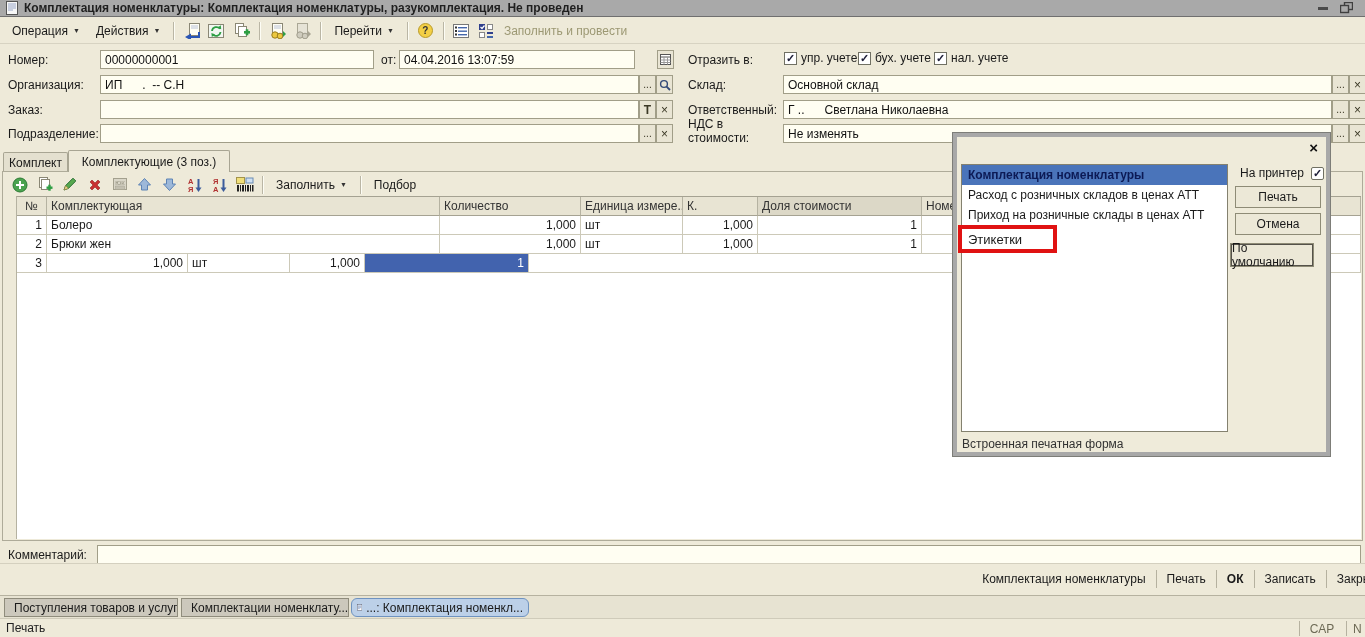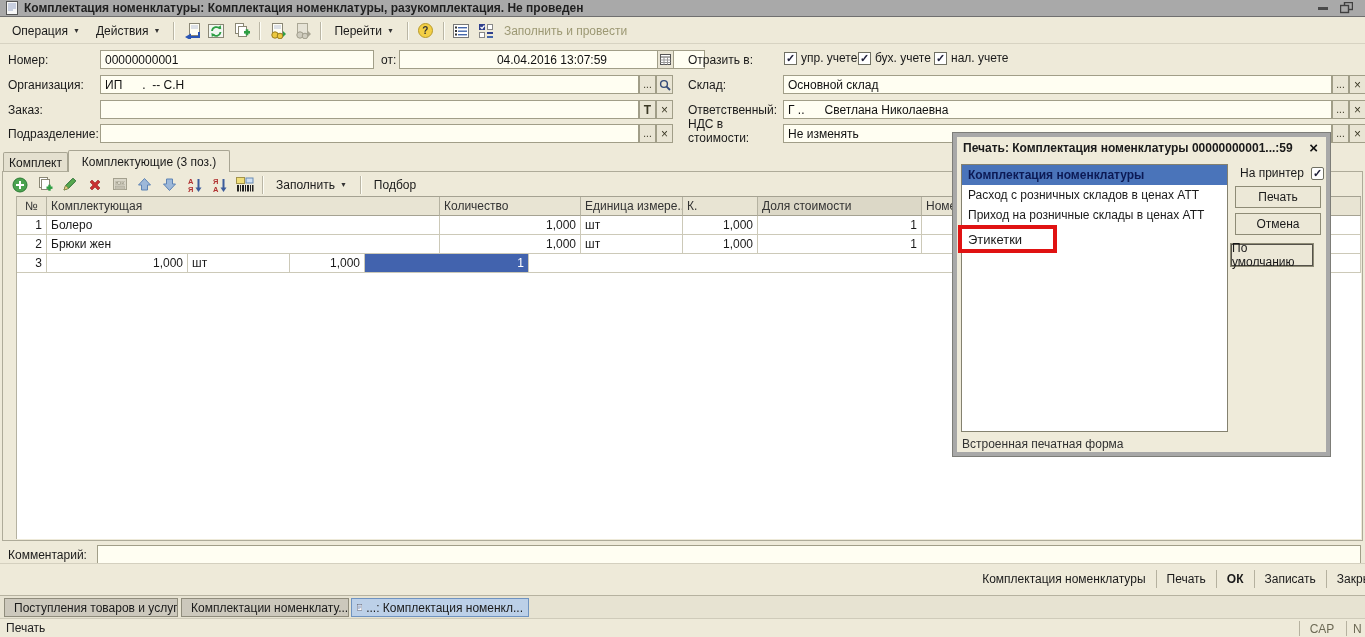--- a/index.html
+++ b/index.html
@@ -256,21 +256,21 @@
         <rect x="9" y="9" width="6" height="2" fill="#30408c"></rect>
         <rect x="9" y="13" width="6" height="2" fill="#4466aa"></rect>
       </svg>
   </div>
   <span class="disabled-text">Заполнить и провести</span>
 </div>
 
 <span class="lbl" style="left:8px; top:53px;">Номер:</span>
 <input class="inp" style="left: 100px; top: 50px; width: 274px;" value="00000000001">
 <span class="lbl" style="left:381px; top:53px;">от:</span>
-<input class="inp" style="left: 399px; top: 50px; width: 306px; text-align: center;" value="04.04.2016 13:07:59">
+<input class="inp" style="left: 399px; top: 50px; width: 236px;" value="04.04.2016 13:07:59">
 <div class="sqbtn" style="left:657px; top:50px;">
   <svg width="11" height="11" viewBox="0 0 11 11">
       <rect x="0.5" y="0.5" width="10" height="10" fill="#fff" stroke="#555"></rect>
       <line x1="0.5" y1="3" x2="10.5" y2="3" stroke="#555"></line>
       <line x1="4" y1="3" x2="4" y2="10.5" stroke="#999"></line>
       <line x1="7.5" y1="3" x2="7.5" y2="10.5" stroke="#999"></line>
       <line x1="0.5" y1="6" x2="10.5" y2="6" stroke="#999"></line>
       <line x1="0.5" y1="8.5" x2="10.5" y2="8.5" stroke="#999"></line>
     </svg>
 </div>
@@ -505,40 +505,39 @@
   <div class="task-btn" style="left:181px; width:168px;">
     <svg width="11" height="13" viewBox="0 0 11 13">
         <rect x="0.5" y="0.5" width="10" height="12" fill="#f5f5f5" stroke="#556"></rect>
         <line x1="2" y1="3" x2="9" y2="3" stroke="#7a8bb0"></line>
         <line x1="2" y1="5" x2="9" y2="5" stroke="#7a8bb0"></line>
         <line x1="2" y1="7" x2="9" y2="7" stroke="#7a8bb0"></line>
         <line x1="2" y1="9" x2="6" y2="9" stroke="#7a8bb0"></line>
       </svg>
     <span>Комплектации номенклату...</span>
   </div>
-  <div class="task-btn active" style="left:351px; width:178px;">
+  <div class="task-btn active" style="left:351px; width:178px;border-radius:6px;">
     <svg width="11" height="13" viewBox="0 0 11 13">
         <rect x="0.5" y="0.5" width="10" height="12" fill="#fff" stroke="#556"></rect>
         <line x1="2" y1="3" x2="9" y2="3" stroke="#5577b0"></line>
         <line x1="2" y1="5" x2="9" y2="5" stroke="#5577b0"></line>
         <line x1="2" y1="7" x2="9" y2="7" stroke="#5577b0"></line>
         <line x1="2" y1="9" x2="6" y2="9" stroke="#5577b0"></line>
       </svg>
     <span>...: Комплектация номенкл...</span>
   </div>
 </div>
 
 <div class="abs statusbar">
   <span class="status-left">Печать</span>
   <span class="status-cell" style="left:1299px; width:45px;">CAP</span>
   <span class="status-cell" style="left:1346px; width:40px; justify-content:flex-start; padding-left:6px;">N</span>
 </div>
 
 <div class="abs dialog">
-  <div class="dlg-title">Печать: Комплектация номенклатуры 00000000001...:59</div>
   <span class="dlg-close">×</span>
 
   <div class="listbox">
     <div class="litem sel">Комплектация номенклатуры</div>
     <div class="litem">Расход с розничных складов в ценах АТТ</div>
     <div class="litem">Приход на розничные склады в ценах АТТ</div>
     <div class="litem big">Этикетки</div>
   </div>
 
   <div class="red-box"></div>

